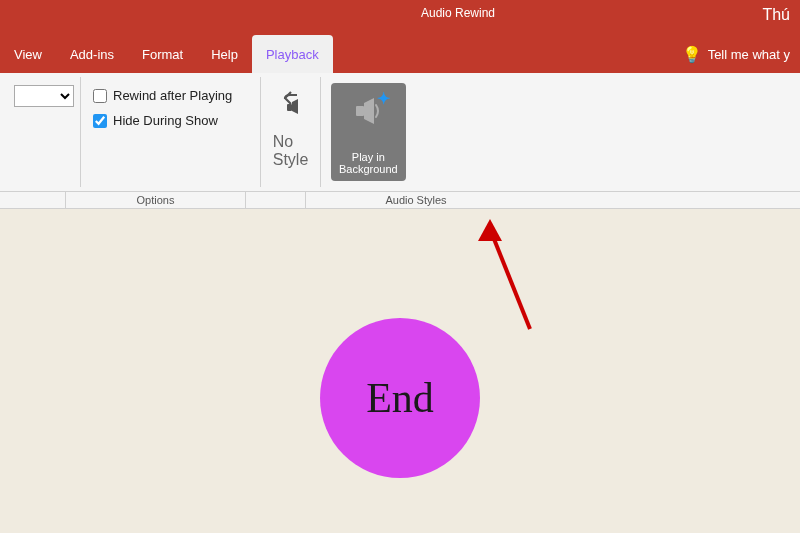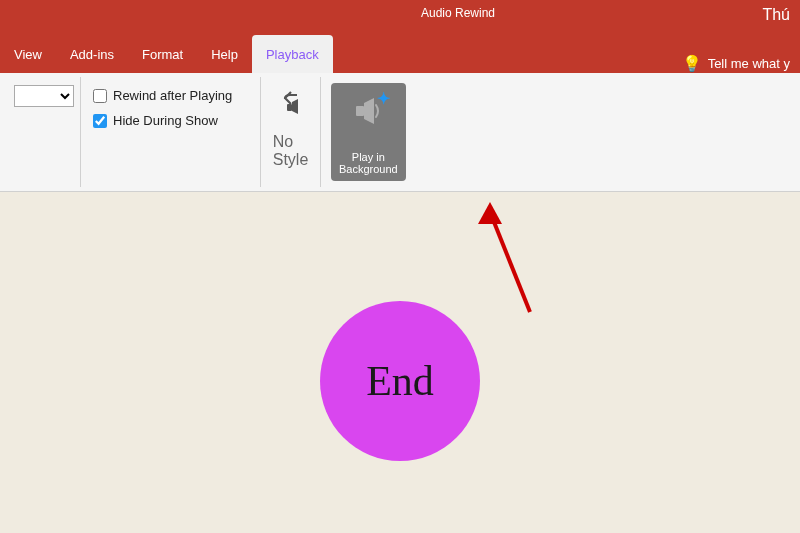--- a/index.html
+++ b/index.html
@@ -35,21 +35,20 @@
       top: 6px;
       right: 10px;
       color: white;
       font-size: 16px;
     }
 
     
     .ribbon-tabs {
       background: #c0392b;
       display: flex;
-      align-items: flex-end;
       height: 38px;
       padding-left: 0;
     }
 
     .ribbon-tab {
       padding: 8px 14px;
       color: white;
       font-size: 13px;
       cursor: pointer;
       height: 100%;
@@ -332,20 +331,26 @@
 
             <span style="position:absolute;top:0;right:0;color:#2196f3;font-size:16px;font-weight:bold;">✦</span>
           </div>
           <div class="style-btn-label">Play in<br>Background</div>
         </div>
       </div>
     </div>
 
   </div>
 
+  <div style="display:flex;background:#f5f5f5;border-bottom:1px solid #d0d0d0;">
+    <div style="min-width:66px;border-right:1px solid #d0d0d0;"></div>
+    <div class="group-label-area">Options</div>
+    <div style="min-width:60px;border-right:1px solid #d0d0d0;"></div>
+    <div class="group-label-audio">Audio Styles</div>
+  </div>
 </div>
 
 <div class="slide-area" style="position:relative;height:calc(533px - 35px - 38px - 96px - 18px);">
 
   <div class="arrow-container" style="position:absolute;top:0;left:460px;width:90px;height:130px;">
     <svg class="arrow-svg" viewBox="0 0 90 130">
 
       <line x1="70" y1="120" x2="30" y2="20" stroke="#cc0000" stroke-width="4"></line>
 
       <polygon points="30,10 18,32 42,32" fill="#cc0000"></polygon>

